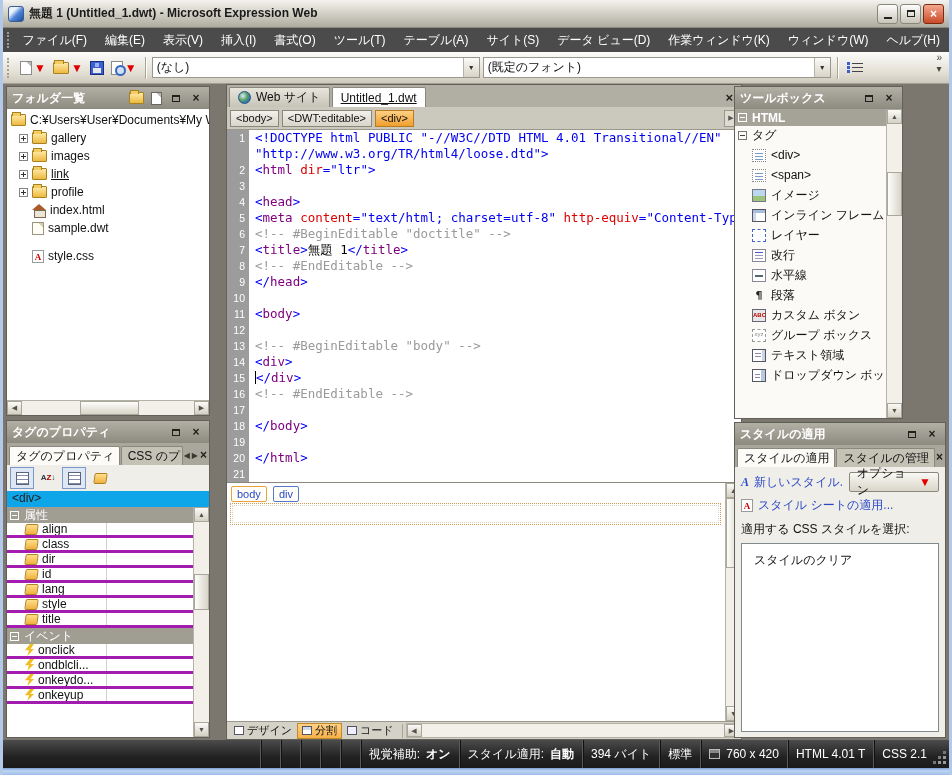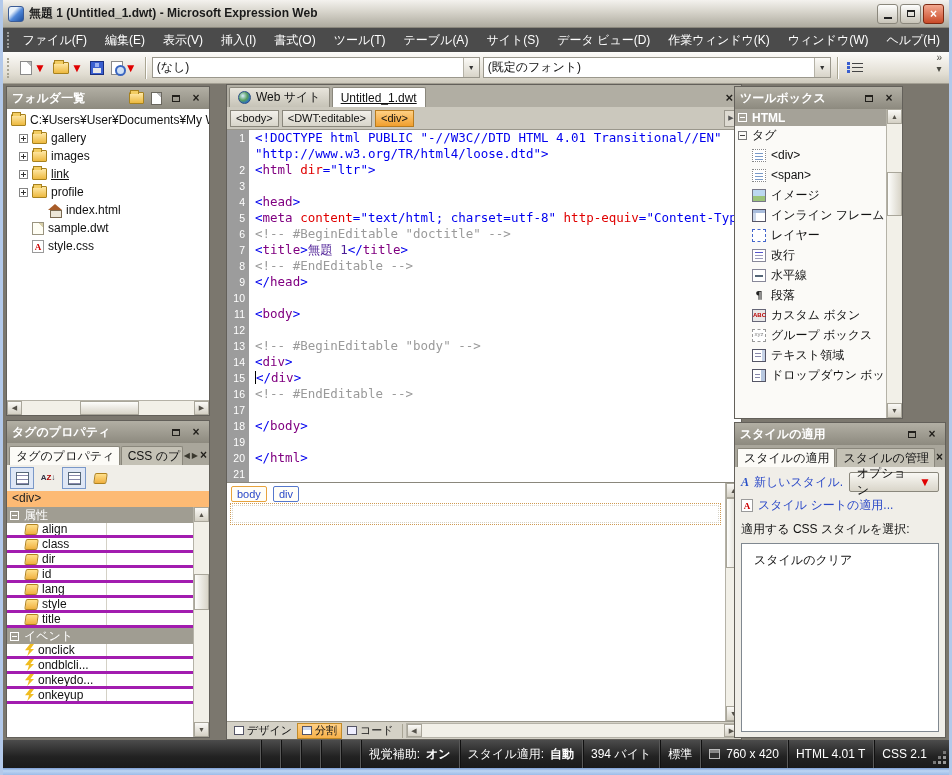--- a/index.html
+++ b/index.html
@@ -35,21 +35,21 @@
 .t-numlist{width:17px;height:13px;position:relative}
 .t-numlist::before{content:"";position:absolute;left:6px;right:0;top:2px;height:1px;background:#444;box-shadow:0 4px #444,0 8px #444}
 .t-numlist::after{content:"";position:absolute;left:1px;top:1px;width:3px;height:3px;background:#3a5fd0;box-shadow:0 4px #3a5fd0,0 8px #3a5fd0}
 .t-sep{width:1px;height:22px;background:#aaa692;box-shadow:1px 0 #fff;margin:0 3px}
 .combo{height:21px;background:#fff;border:1px solid #9a978c;display:flex;align-items:center}
 .combo-text{flex:1;padding:0 4px;white-space:nowrap;overflow:hidden}
 .combo-arrow{width:16px;height:100%;border-left:1px solid #b5b2a7;background:linear-gradient(#fbfaf7,#d8d4c8);display:flex;align-items:center;justify-content:center;font-size:7px;color:#333}
 .t-chevron{margin-left:auto;color:#4a4a42;font-size:10px;padding:0 3px;align-self:flex-start}
 
 .workspace{position:absolute;top:84px;left:0;right:0;bottom:35px;background:#7b776e}
-.panel{position:absolute;background:#fdba74;border:1px solid #63605a;display:flex;flex-direction:column;overflow:hidden}
+.panel{position:absolute;background:#0ea5e9;border:1px solid #63605a;display:flex;flex-direction:column;overflow:hidden}
 .panel-header{height:22px;flex:none;background:linear-gradient(#b2afa4,#8d8a7f);color:#fff;font-weight:bold;display:flex;align-items:center;padding:0 5px;gap:4px}
 .ph-title{flex:1;white-space:nowrap;overflow:hidden}
 .ph-btn{width:16px;height:15px;display:flex;align-items:center;justify-content:center;color:#22201c;font-size:12px;font-weight:bold}
 .g-float{width:8px;height:7px;border:1px solid #22201c;border-top-width:2px}
 .i-folder{width:15px;height:12px;position:relative;background:linear-gradient(#ffe9a8,#edb93f);border:1px solid #a8821e;border-radius:1px;flex:none}
 .i-folder::before{content:"";position:absolute;top:-3px;left:0;width:7px;height:3px;background:#f3cd62;border:1px solid #a8821e;border-bottom:none}
 .ph-page{width:11px;height:13px;background:#fff;border:1px solid #6a675e;background-image:linear-gradient(225deg,#b9b9b9 3px,#fff 3px)}
 .folder-panel{left:3px;top:2px;width:204px;height:330px}
 .tree{flex:1;background:#fff;overflow:hidden;padding-top:2px}
 .tree-row{height:18px;display:flex;align-items:center;gap:4px;padding-left:4px;white-space:nowrap}
@@ -107,21 +107,21 @@
 .i-globe{width:13px;height:13px;border-radius:50%;background:radial-gradient(circle at 35% 35%,#d8ecff,#58a060 45%,#2a6fc0 75%,#1c4f98);border:1px solid #2a4f86;flex:none}
 .doc-x{margin-left:auto;font-weight:bold;font-size:13px;color:#22201c;padding:0 6px 2px}
 .qts{height:23px;flex:none;background:#cbc8bd;display:flex;align-items:center;gap:3px;padding:0 3px;border-bottom:1px solid #9a978c}
 .qts-btn{height:17px;border:1px solid #8a877c;background:linear-gradient(#f2f0ea,#d8d5ca);padding:0 5px;font-size:11px;display:flex;align-items:center;white-space:nowrap}
 .qts-btn.active{background:linear-gradient(#ffd084,#f09f2e);border-color:#b87b1e}
 .qts-more{margin-left:auto;width:14px;height:17px;border:1px solid #9a978c;background:#dedbd2;color:#555;font-size:7px;display:flex;align-items:center;justify-content:center}
 .code-pane{height:352px;flex:none;background:#fff;overflow:hidden;font-family:"DejaVu Sans Mono","Liberation Mono",monospace;font-size:12.5px}
 .code-row{display:flex;height:16px;line-height:16px}
 .gutter{width:22px;flex:none;background:#9c9c9c;color:#fff;text-align:right;padding-right:4px;font-size:10.5px;font-family:"Liberation Sans",sans-serif}
 .code-text{padding-left:6px;white-space:pre}
-.cb{color:#0000ee}.ct{color:#800080}.ca{color:#e00000;font-size:inherit}.cc{color:#9a9a9a}.ck{color:#4c1d95}
+.cb{color:#0000ee}.ct{color:#800080}.ca{color:#e00000;font-size:inherit}.cc{color:#9a9a9a}.ck{color:#000000}
 span.ccur{display:inline-block;width:1px;height:13px;background:#000;vertical-align:-2px}
 .design-wrap{flex:1;display:flex;border-top:1px solid #8a877c;overflow:hidden}
 .design-pane{flex:1;position:relative;background:#fff}
 .pill{position:absolute;top:3px;height:16px;font-size:11px;color:#2b49c8;border:1px solid;padding:0 5px;background:#fffef8;border-radius:2px;line-height:14px}
 .pill-0{left:4px;border-color:#e8a33c}
 .pill-1{left:46px;border-color:#5577cc}
 .dotted-box{position:absolute;left:3px;right:4px;top:20px;height:22px;border:1px dotted #cf9a52;outline:1px dotted #d8d4c8;outline-offset:-3px}
 .view-bar{height:18px;flex:none;background:#d4d1c6;display:flex;align-items:center;border-top:1px solid #9a978c;padding-left:2px}
 .view-tab{height:16px;padding:0 4px;display:flex;gap:3px;align-items:center;font-size:11px;white-space:nowrap;border:1px solid transparent}
 .view-tab.active{background:linear-gradient(#ffd084,#f6b14a);border-color:#c18a28}
@@ -282,29 +282,29 @@
           <div class="tree-row" style="padding-left: 12px; text-decoration: underline;">
             <span class="i-plus"></span>
             <span class="i-folder"></span>
             <span class="lbl">link</span>
           </div>
           <div class="tree-row" style="padding-left: 12px;">
             <span class="i-plus"></span>
             <span class="i-folder"></span>
             <span class="lbl">profile</span>
           </div>
-          <div class="tree-row" style="padding-left: 25px; margin-left: 16px;">
+          <div class="tree-row" style="padding-left: 25px;">
             <span class="i-home"></span>
             <span class="lbl">index.html</span>
           </div>
           <div class="tree-row" style="padding-left: 25px;">
             <span class="i-tpl"></span>
             <span class="lbl">sample.dwt</span>
           </div>
-          <div class="tree-row" style="padding-left: 25px;">
+          <div class="tree-row" style="padding-left: 25px; margin-top: 10px;">
             <span class="i-css"></span>
             <span class="lbl">style.css</span>
           </div>
         </div>
       <div class="sbh">
         <span class="sb-btn">◀</span>
         <span class="track">
             <span class="thumb"></span>
           </span>
         <span class="sb-btn">▶</span>

